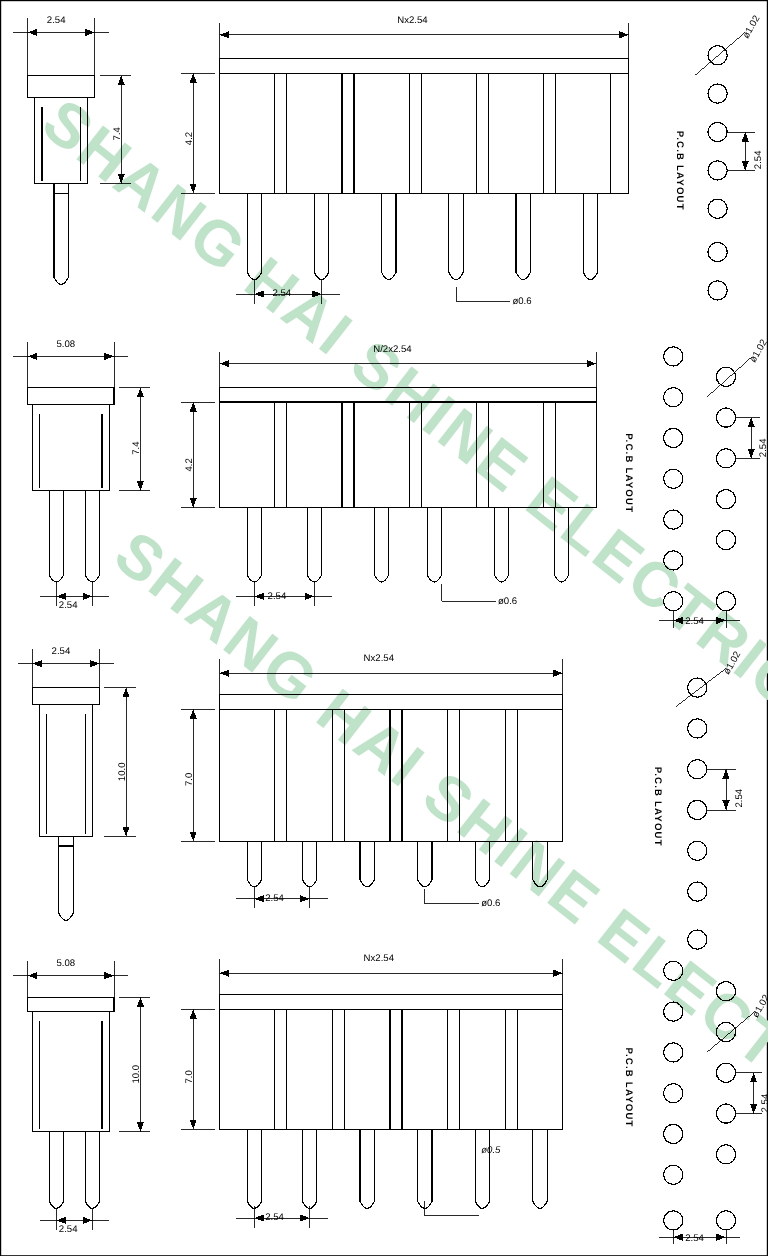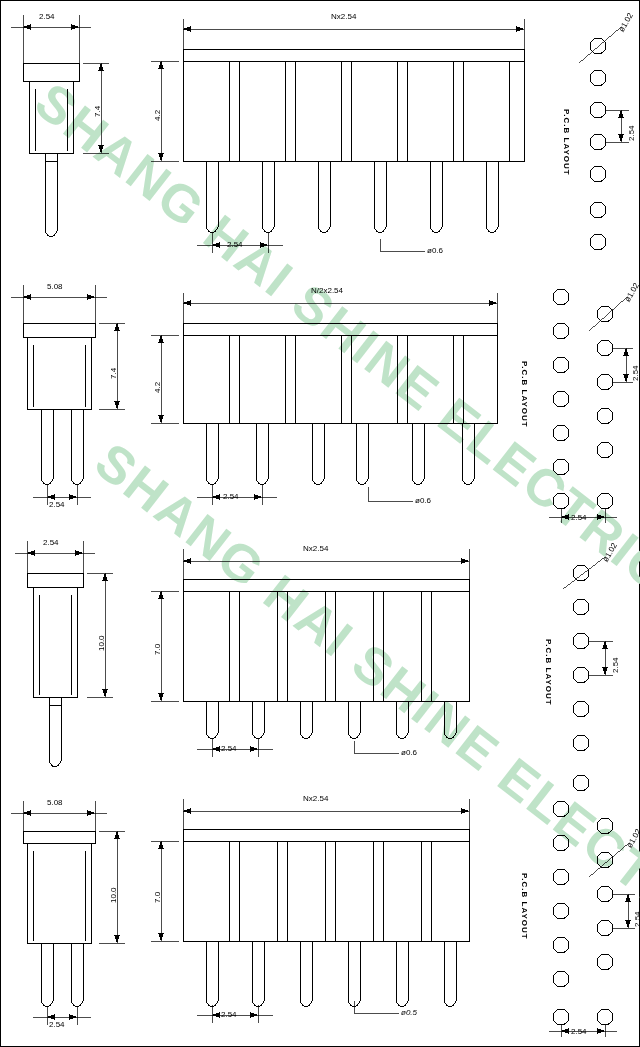--- a/index.html
+++ b/index.html
@@ -459,19 +459,19 @@
   <div class="pcb" style="left:552px;top:638px;">P.C.B LAYOUT</div>
   <div class="lbl diag" style="left:600px;top:558px;">ø1.02</div>
   <div class="lbl rot" style="left:610px;top:672px;">2.54</div>
 
   <div class="lbl" style="left:46px;top:797px;">5.08</div>
   <div class="lbl rot" style="left:108px;top:902px;">10.0</div>
   <div class="lbl" style="left:48px;top:1019px;">2.54</div>
   <div class="lbl" style="left:302px;top:793px;">Nx2.54</div>
   <div class="lbl rot" style="left:152px;top:902px;">7.0</div>
   <div class="lbl" style="left:220px;top:1009px;">2.54</div>
-  <div class="lbl" style="left:400px;top:1007px;font-style:italic;">ø0.5</div>
+  <div class="lbl" style="left:400px;top:953px;font-style:italic;">ø0.5</div>
   <div class="pcb" style="left:528px;top:872px;">P.C.B LAYOUT</div>
   <div class="lbl diag" style="left:624px;top:844px;">ø1.02</div>
   <div class="lbl rot" style="left:632px;top:926px;">2.54</div>
   <div class="lbl" style="left:570px;top:1026px;">2.54</div>
 
 </div>
 
 </body></html>

